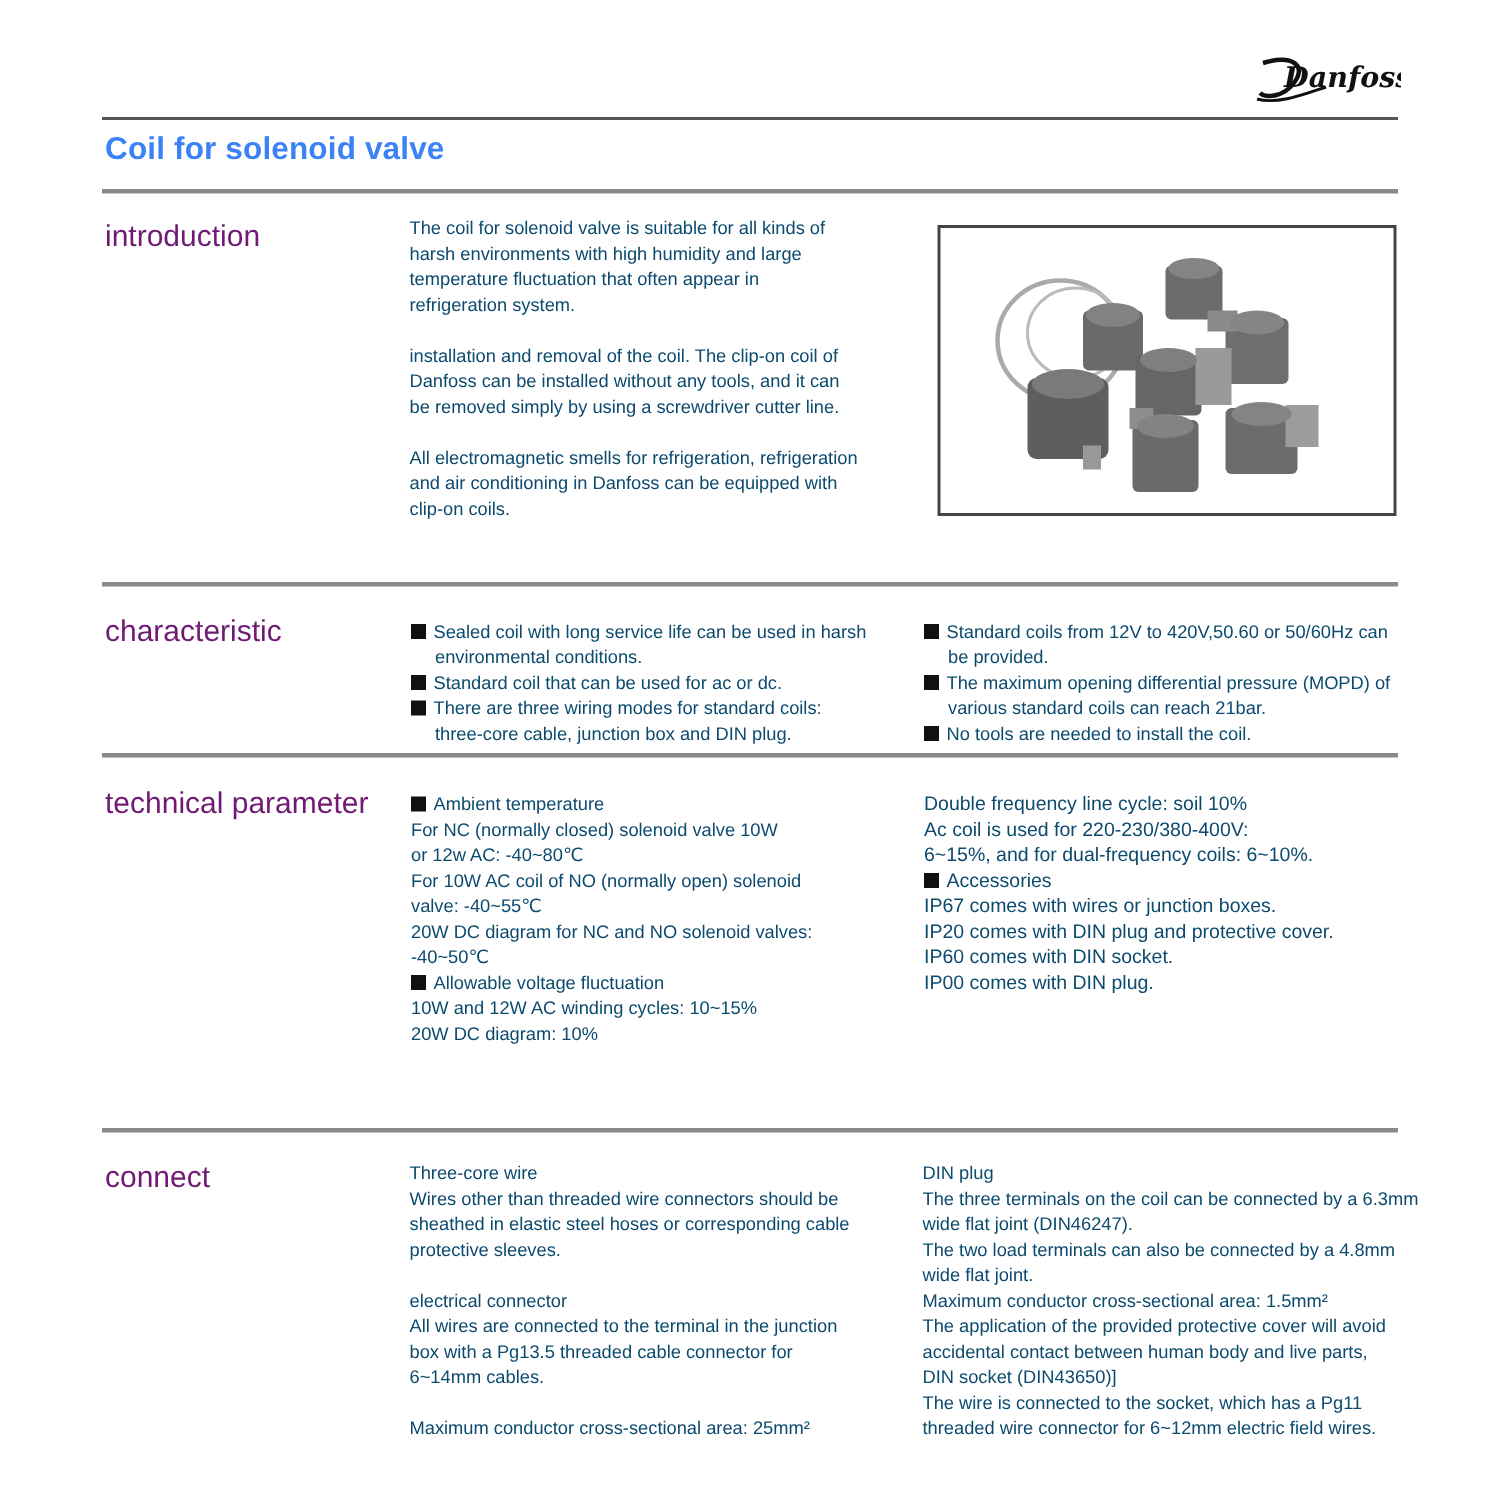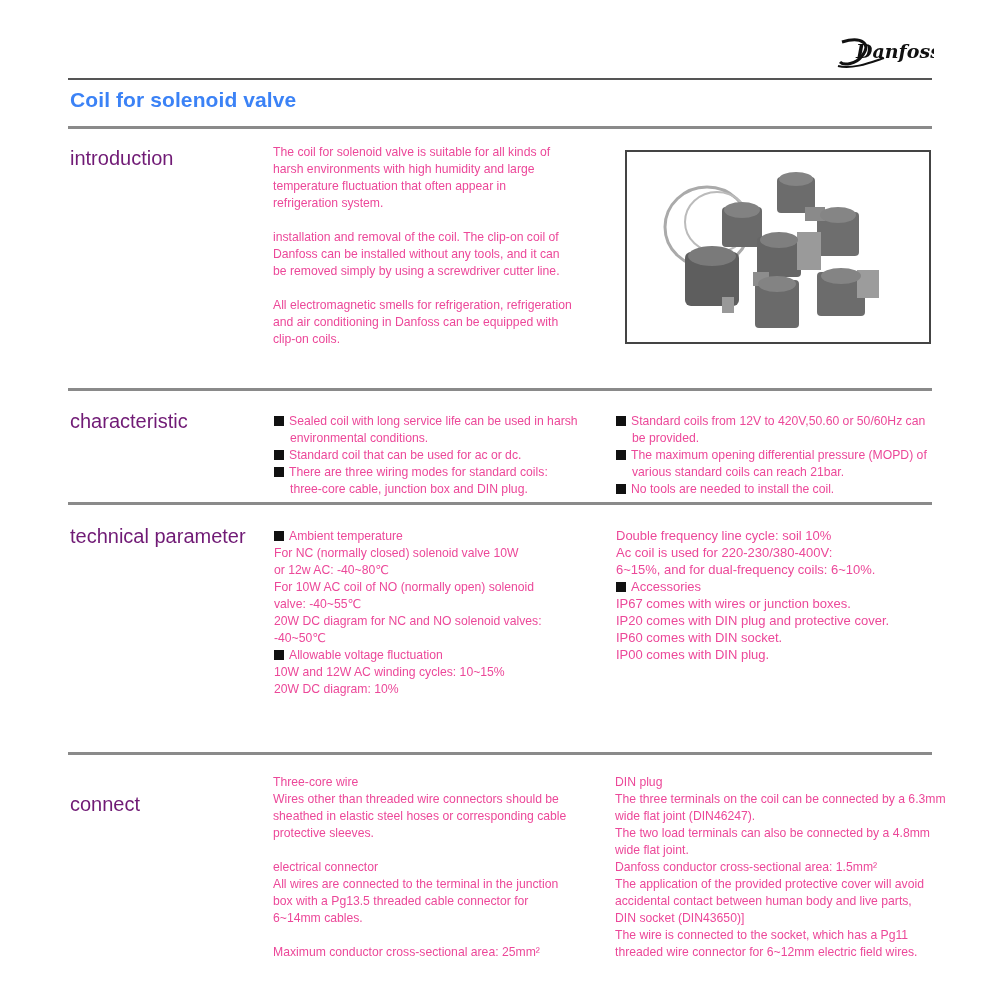--- a/index.html
+++ b/index.html
@@ -5,21 +5,21 @@
     html, body { margin: 0; padding: 0; background: #ffffff; }
     body { width: 1000px; height: 1001px; position: relative; overflow: hidden;
            font-family: "Liberation Sans", "DejaVu Sans", sans-serif; color: #1a1a1a; }
     .abs { position: absolute; }
     .logo { left: 832px; top: 32px; width: 102px; height: 42px; }
     .rule { position: absolute; left: 68px; width: 864px; background: #7a7a7a; }
     .rule.top { top: 78px; height: 2px; background: #555; }
     .rule.thick { height: 3px; background: #8a8a8a; }
     .title { left: 70px; top: 88px; font-size: 21px; font-weight: bold; color: #3b82f6; letter-spacing: 0.1px; }
     .section-h { position: absolute; left: 70px; font-size: 20px; color: #701a75; }
-    .body { position: absolute; font-size: 12.2px; line-height: 17px; color: #ec4899; }
+    .body { position: absolute; font-size: 12.2px; line-height: 17px; color: #0c4a6e; }
     .body p { margin: 0; white-space: nowrap; }
     .gap { height: 17px; }
     .bul { display: inline-block; width: 10px; height: 10px; background: #111; margin-right: 5px; vertical-align: -1px; }
     .ind { padding-left: 16px; }
     .photo { left: 625px; top: 150px; width: 306px; height: 194px; border: 2px solid #444; background: #fff; box-sizing: border-box; }
     .tech-right { font-size: 13px; line-height: 17px; }
   </style>
 </head>
 <body>
 
@@ -123,39 +123,39 @@
   <p>6~15%, and for dual-frequency coils: 6~10%.</p>
   <p><span class="bul"></span><span>Accessories</span></p>
   <p>IP67 comes with wires or junction boxes.</p>
   <p>IP20 comes with DIN plug and protective cover.</p>
   <p>IP60 comes with DIN socket.</p>
   <p>IP00 comes with DIN plug.</p>
 </div>
 
 <div class="rule thick" style="top:752px"></div>
 
-<div class="section-h" style="top:793px">connect</div>
+<div class="section-h" style="top:774px">connect</div>
 <div class="body" style="left:273px; top:774px">
   <p>Three-core wire</p>
   <p>Wires other than threaded wire connectors should be</p>
   <p>sheathed in elastic steel hoses or corresponding cable</p>
   <p>protective sleeves.</p>
   <div class="gap"></div>
   <p>electrical connector</p>
   <p>All wires are connected to the terminal in the junction</p>
   <p>box with a Pg13.5 threaded cable connector for</p>
   <p>6~14mm cables.</p>
   <div class="gap"></div>
   <p>Maximum conductor cross-sectional area: 25mm²</p>
 </div>
 <div class="body" style="left:615px; top:774px">
   <p>DIN plug</p>
   <p>The three terminals on the coil can be connected by a 6.3mm</p>
   <p>wide flat joint (DIN46247).</p>
   <p>The two load terminals can also be connected by a 4.8mm</p>
   <p>wide flat joint.</p>
-  <p>Danfoss conductor cross-sectional area: 1.5mm²</p>
+  <p>Maximum conductor cross-sectional area: 1.5mm²</p>
   <p>The application of the provided protective cover will avoid</p>
   <p>accidental contact between human body and live parts,</p>
   <p>DIN socket (DIN43650)]</p>
   <p>The wire is connected to the socket, which has a Pg11</p>
   <p>threaded wire connector for 6~12mm electric field wires.</p>
 </div>
 
 </body></html>

